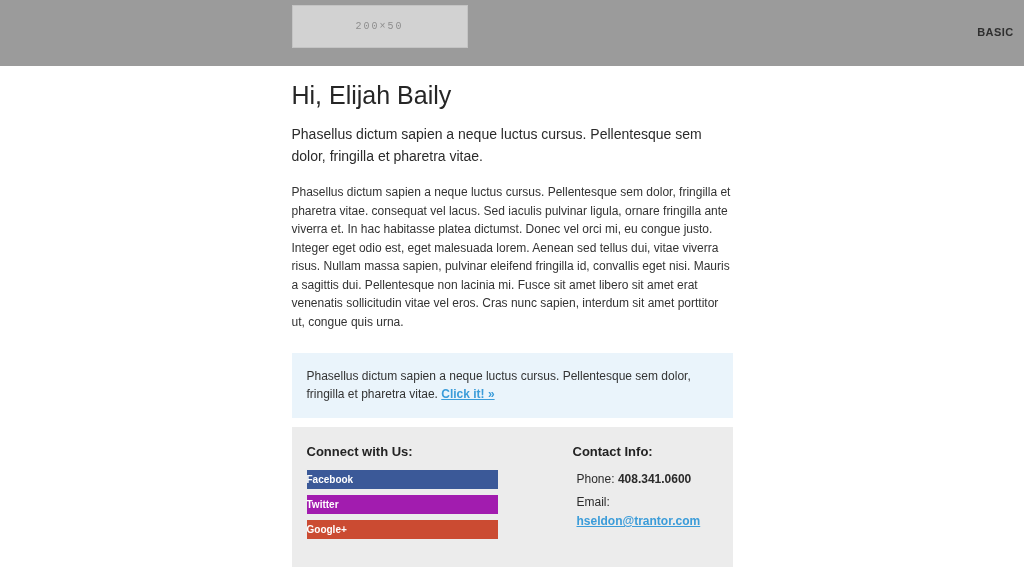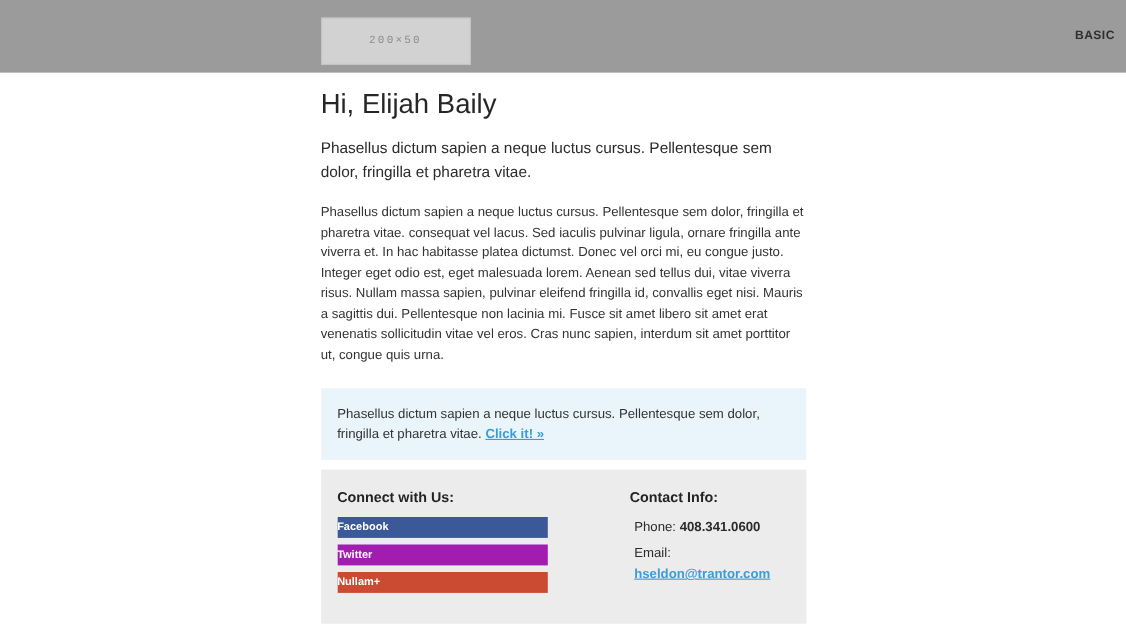--- a/index.html
+++ b/index.html
@@ -24,22 +24,22 @@
   }
   .header-inner {
     position: relative;
     width: 441px;
     margin: 0 auto;
     height: 66px;
   }
   .logo-placeholder {
     position: absolute;
     left: 0;
-    top: 16px;
-    width: 136px;
+    top: 5px;
+    width: 176px;
     height: 43px;
     background: #d2d2d2;
     border: 1px solid #c4c4c4;
     box-sizing: border-box;
     display: flex;
     align-items: center;
     justify-content: center;
   }
   .logo-placeholder span {
     font-family: "Liberation Mono", monospace;
@@ -174,21 +174,21 @@
 
   <div class="callout">
     <p><span>Phasellus dictum sapien a neque luctus cursus. Pellentesque sem dolor, fringilla et pharetra vitae. </span><a href="#">Click it! »</a></p>
   </div>
 
   <div class="panel">
     <div class="panel-col-left">
       <div class="panel-title">Connect with Us:</div>
       <a href="#" class="social-btn social-facebook">Facebook</a>
       <a href="#" class="social-btn social-twitter">Twitter</a>
-      <a href="#" class="social-btn social-google">Nullam+</a>
+      <a href="#" class="social-btn social-google">Google+</a>
     </div>
     <div class="panel-col-right">
       <div class="panel-title">Contact Info:</div>
       <p class="contact-line"><span>Phone: </span><b>408.341.0600</b></p>
       <p class="contact-line"><span>Email: </span><a href="#">hseldon@trantor.com</a></p>
     </div>
   </div>
 
 </div>
 

